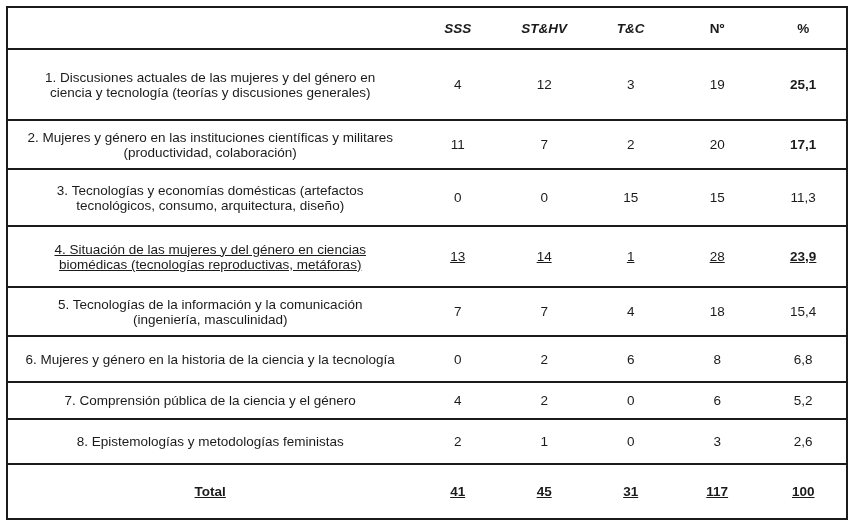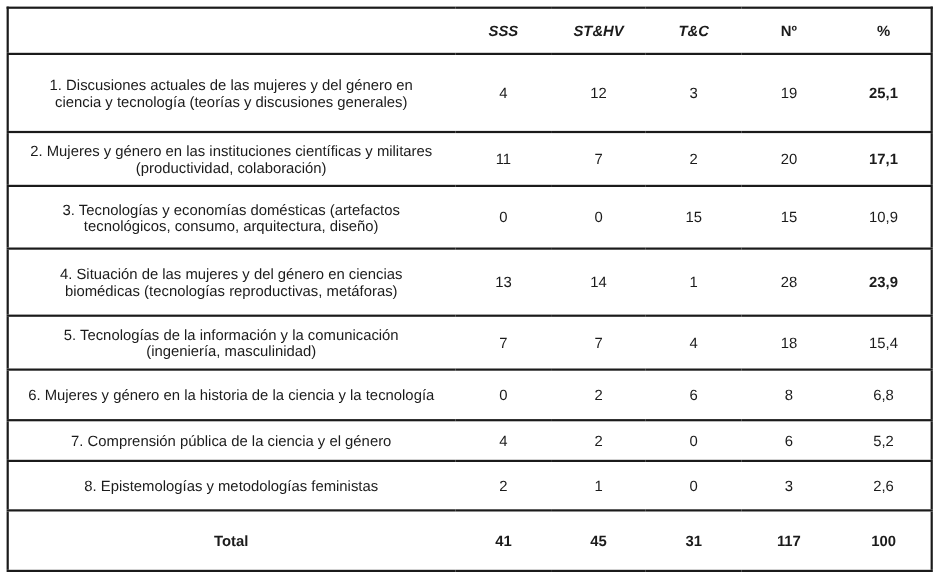--- a/index.html
+++ b/index.html
@@ -103,23 +103,23 @@
           <td class="num-cell">20</td>
           <td class="num-cell pct-bold">17,1</td>
         </tr>
         <tr style="height: 51px;">
           <td class="label-cell">3. Tecnologías y economías domésticas (artefactos
 tecnológicos, consumo, arquitectura, diseño)</td>
           <td class="num-cell">0</td>
           <td class="num-cell">0</td>
           <td class="num-cell">15</td>
           <td class="num-cell">15</td>
-          <td class="num-cell">10,9</td>
+          <td class="num-cell">11,3</td>
         </tr>
-        <tr style="height: 55px;">
+        <tr style="height: 55px; text-decoration: underline;">
           <td class="label-cell">4. Situación de las mujeres y del género en ciencias
 biomédicas (tecnologías reproductivas, metáforas)</td>
           <td class="num-cell">13</td>
           <td class="num-cell">14</td>
           <td class="num-cell">1</td>
           <td class="num-cell">28</td>
           <td class="num-cell pct-bold">23,9</td>
         </tr>
         <tr style="height: 42px;">
           <td class="label-cell">5. Tecnologías de la información y la comunicación
@@ -147,21 +147,21 @@
           <td class="num-cell">5,2</td>
         </tr>
         <tr style="height: 41px;">
           <td class="label-cell">8. Epistemologías y metodologías feministas</td>
           <td class="num-cell">2</td>
           <td class="num-cell">1</td>
           <td class="num-cell">0</td>
           <td class="num-cell">3</td>
           <td class="num-cell">2,6</td>
         </tr>
-        <tr class="total-row" style="height: 49px;">
+        <tr class="total-row" style="height: 49px; text-decoration: underline;">
           <td class="label-cell">Total</td>
           <td class="num-cell">41</td>
           <td class="num-cell">45</td>
           <td class="num-cell">31</td>
           <td class="num-cell">117</td>
           <td class="num-cell pct-bold">100</td>
         </tr>
       </tbody>
   </table>
 </div>

